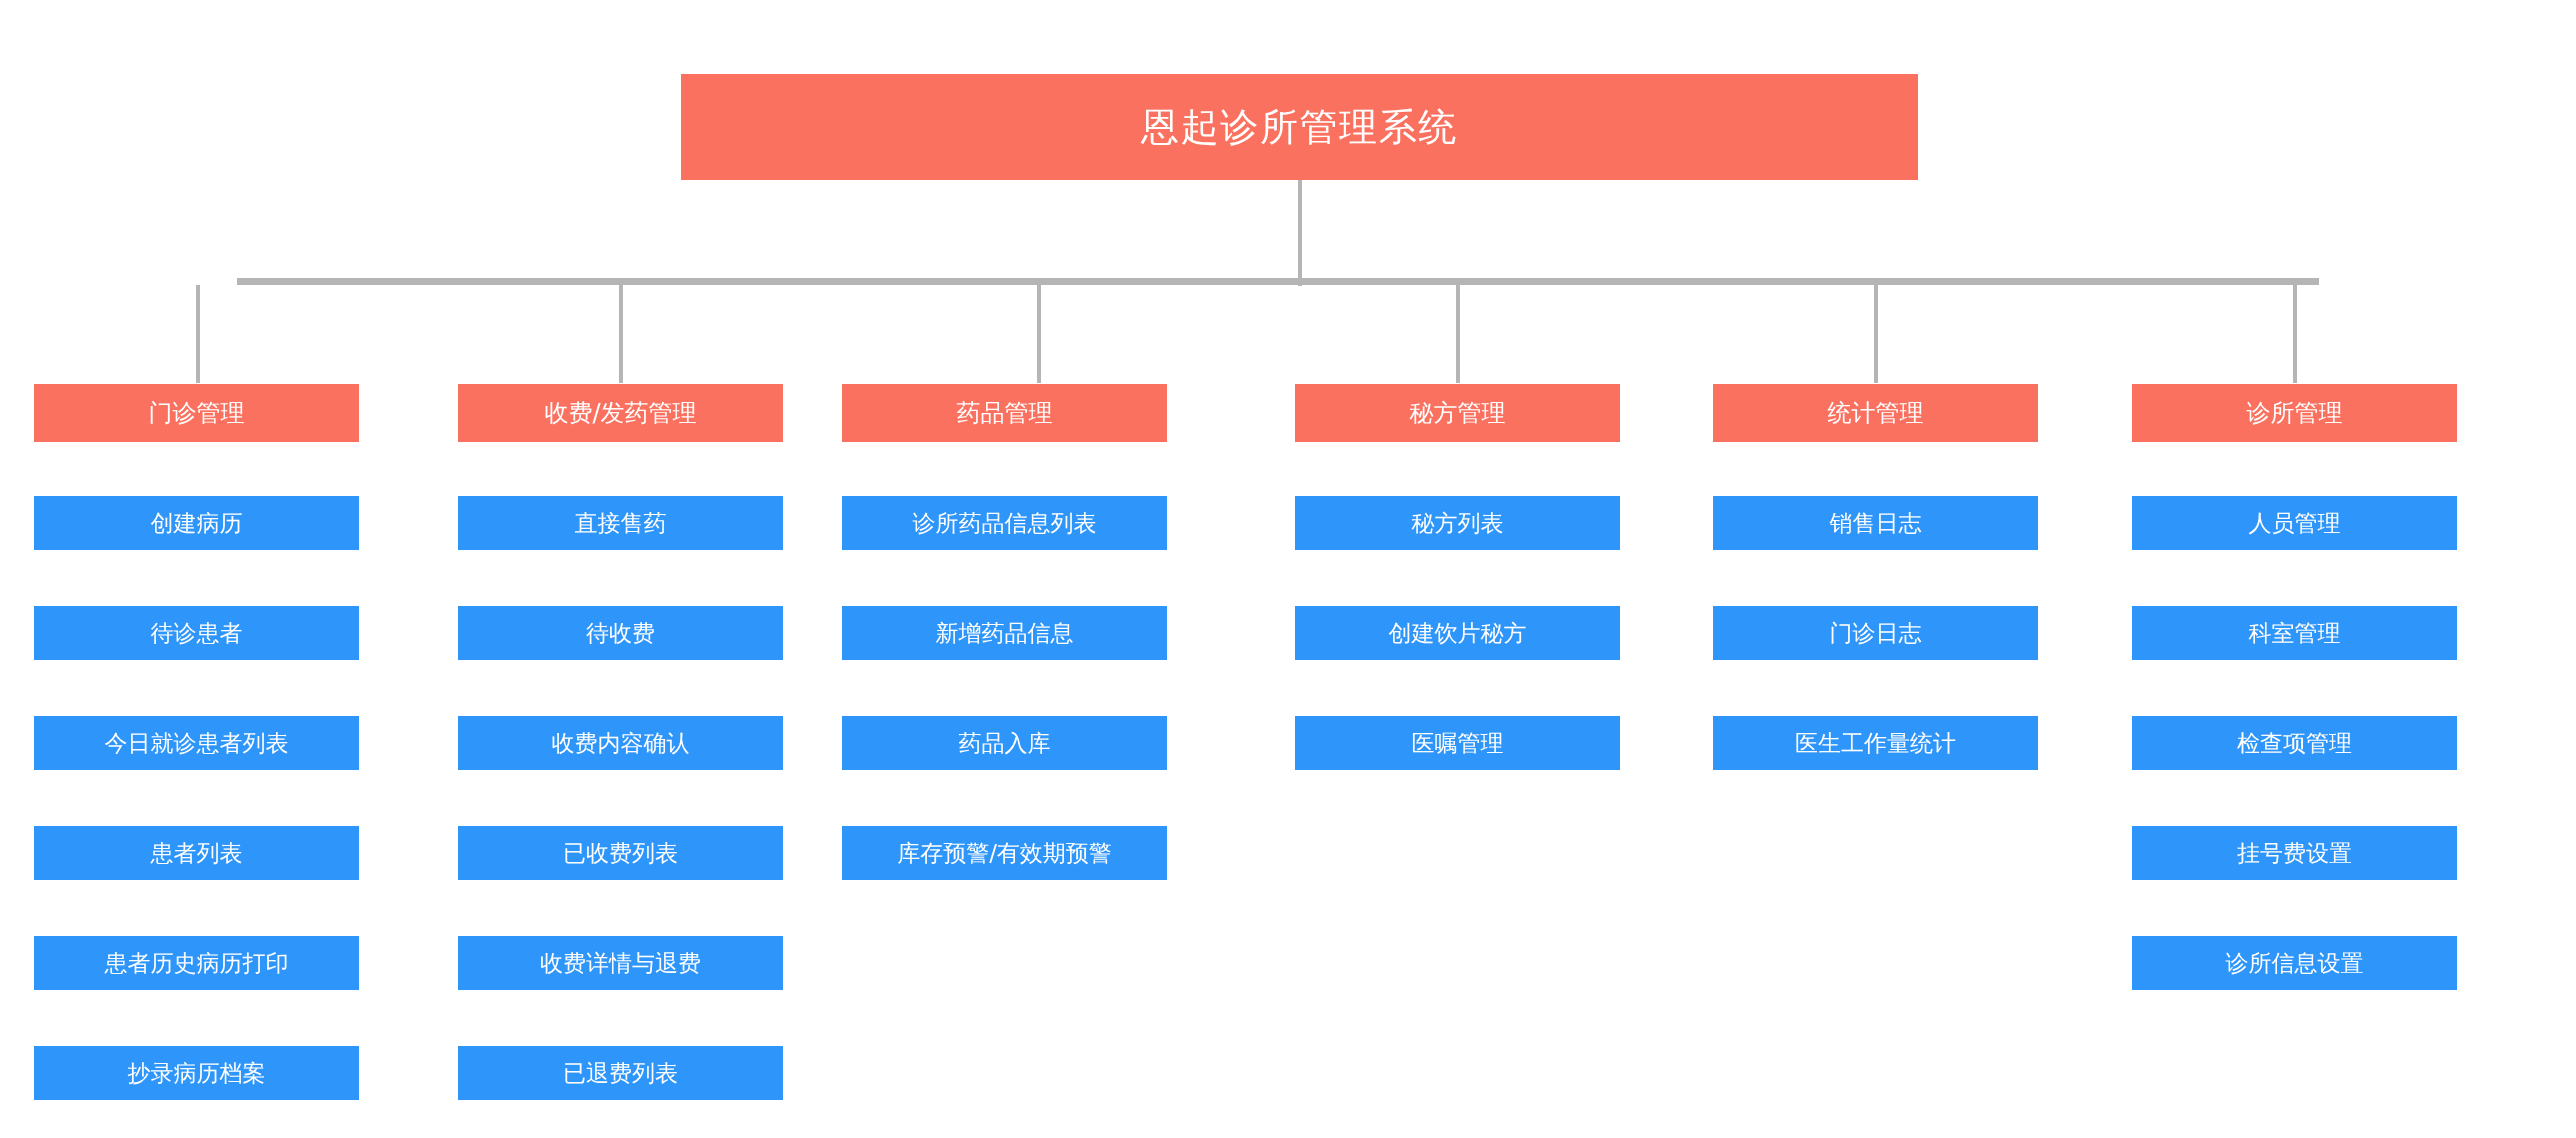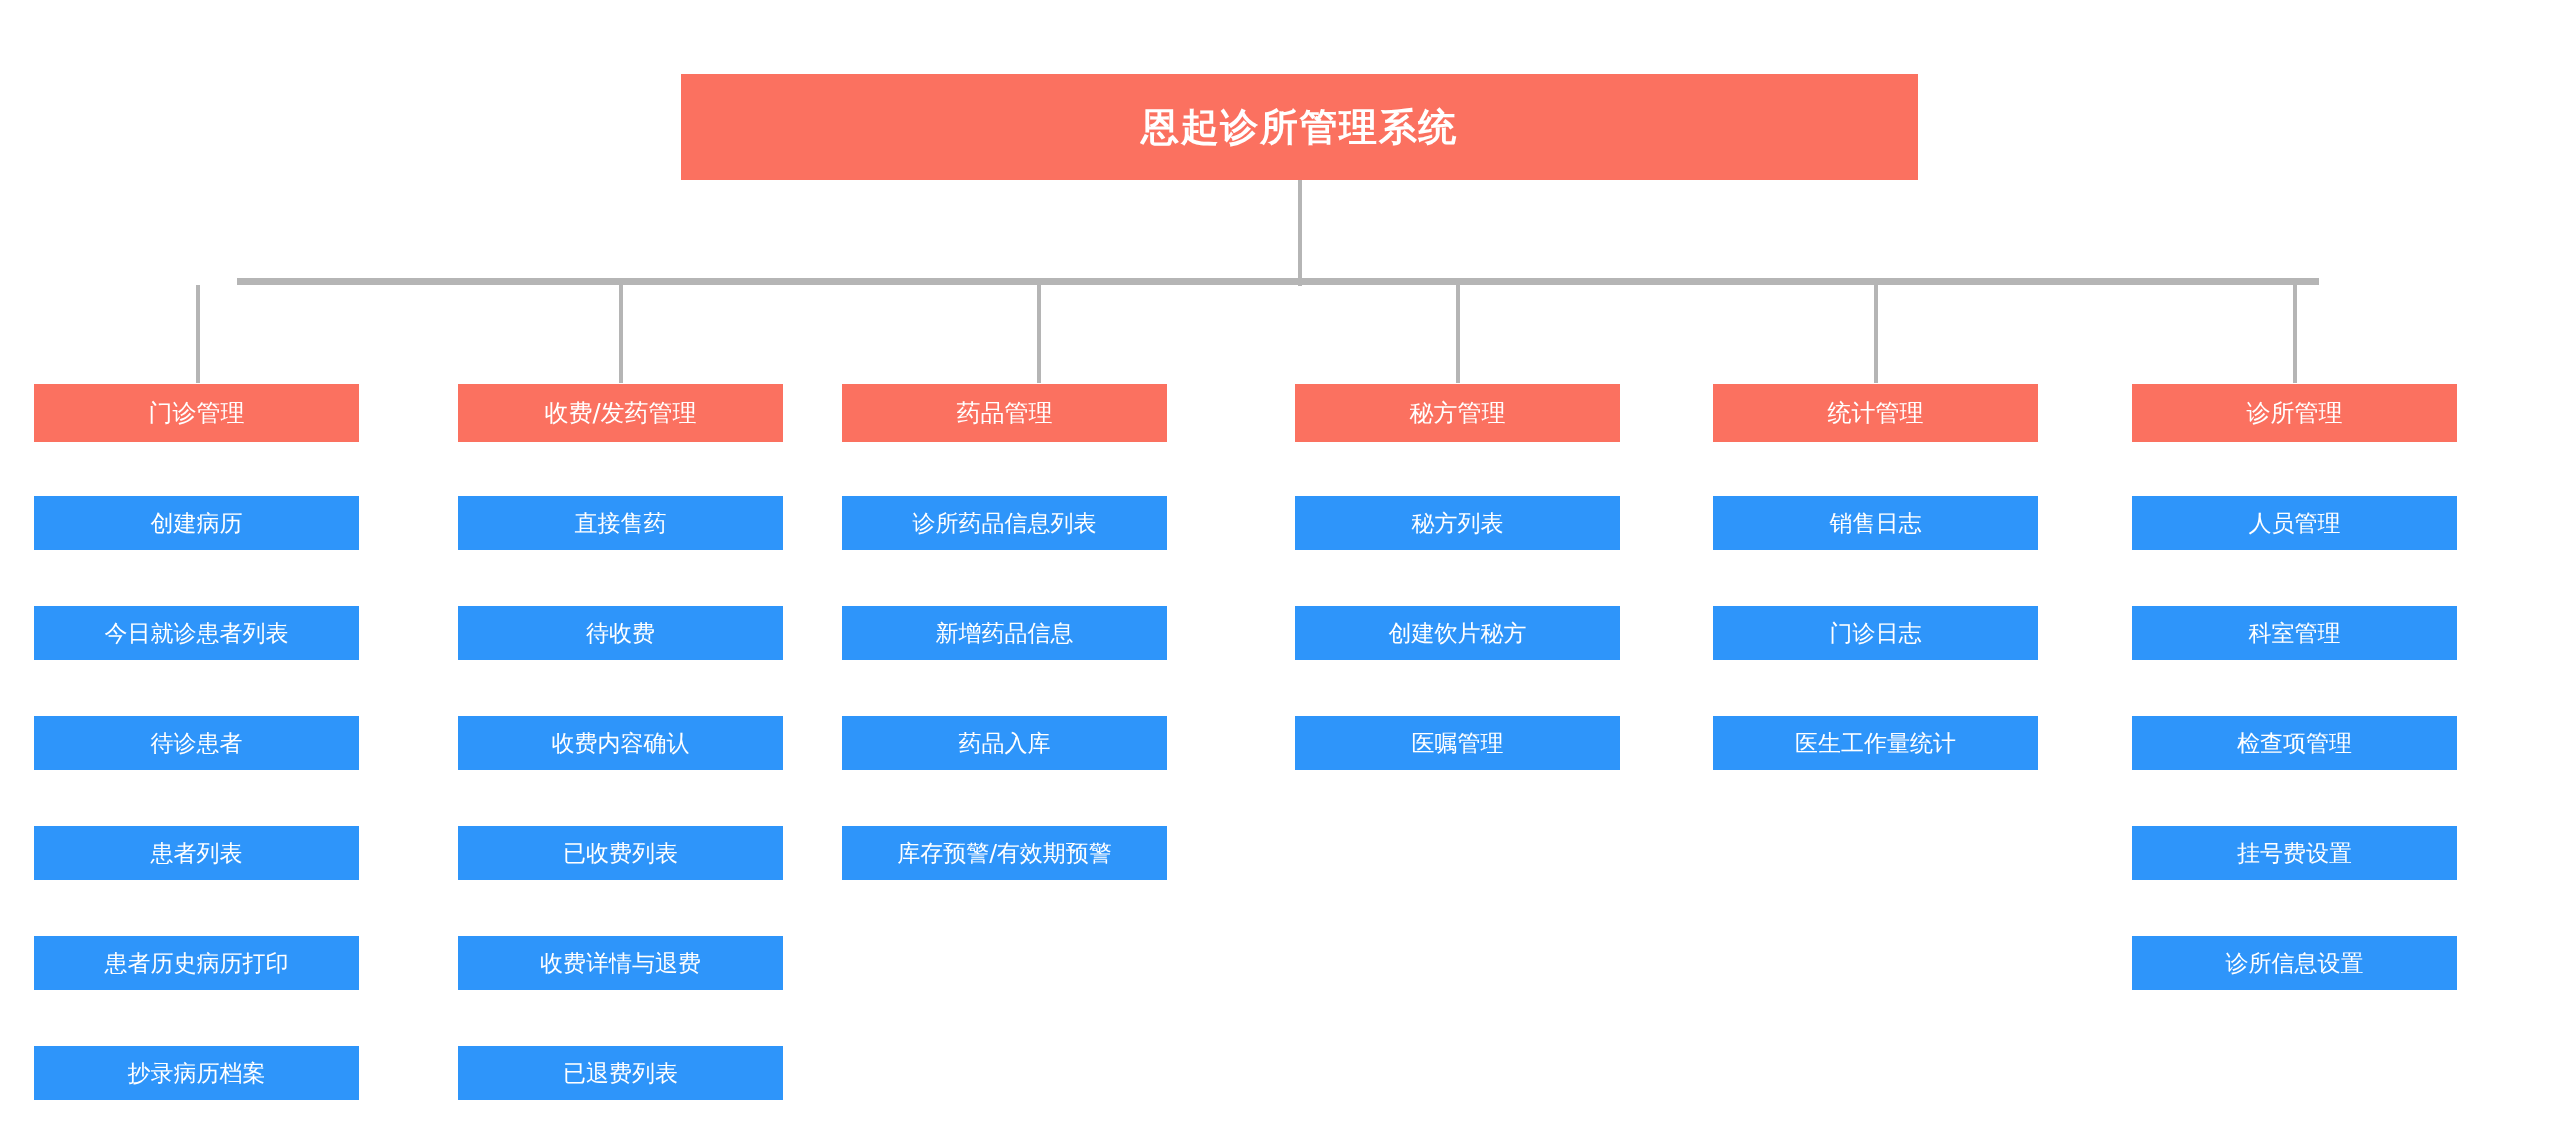--- a/index.html
+++ b/index.html
@@ -30,21 +30,21 @@
     height: 106px;
     background: var(--red, #fb7160);
     display: flex;
     align-items: center;
     justify-content: center;
     box-sizing: border-box;
   }
   .root-node .node-label {
     color: #ffffff;
     font-size: 38px;
-    font-weight: bold;
+    font-weight: normal;
     letter-spacing: 1.6px;
     line-height: 1;
     white-space: nowrap;
   }
 
   
   .connector {
     position: absolute;
     background: #b5b5b5;
   }
@@ -120,26 +120,26 @@
 
   <div class="columns-wrap" id="columns-wrap">
       <div class="column" style="left: 34px; width: 325px;">
         <div class="node-box node-head">
           <span class="node-label">门诊管理</span>
         </div>
         <div class="node-box node-child">
           <span class="node-label">创建病历</span>
         </div>
         <div class="node-box node-child">
+          <span class="node-label">待诊患者</span>
+        </div>
+        <div class="node-box node-child">
           <span class="node-label">今日就诊患者列表</span>
         </div>
         <div class="node-box node-child">
-          <span class="node-label">待诊患者</span>
-        </div>
-        <div class="node-box node-child">
           <span class="node-label">患者列表</span>
         </div>
         <div class="node-box node-child">
           <span class="node-label">患者历史病历打印</span>
         </div>
         <div class="node-box node-child">
           <span class="node-label">抄录病历档案</span>
         </div>
       </div>
       <div class="column" style="left: 458px; width: 325px;">

